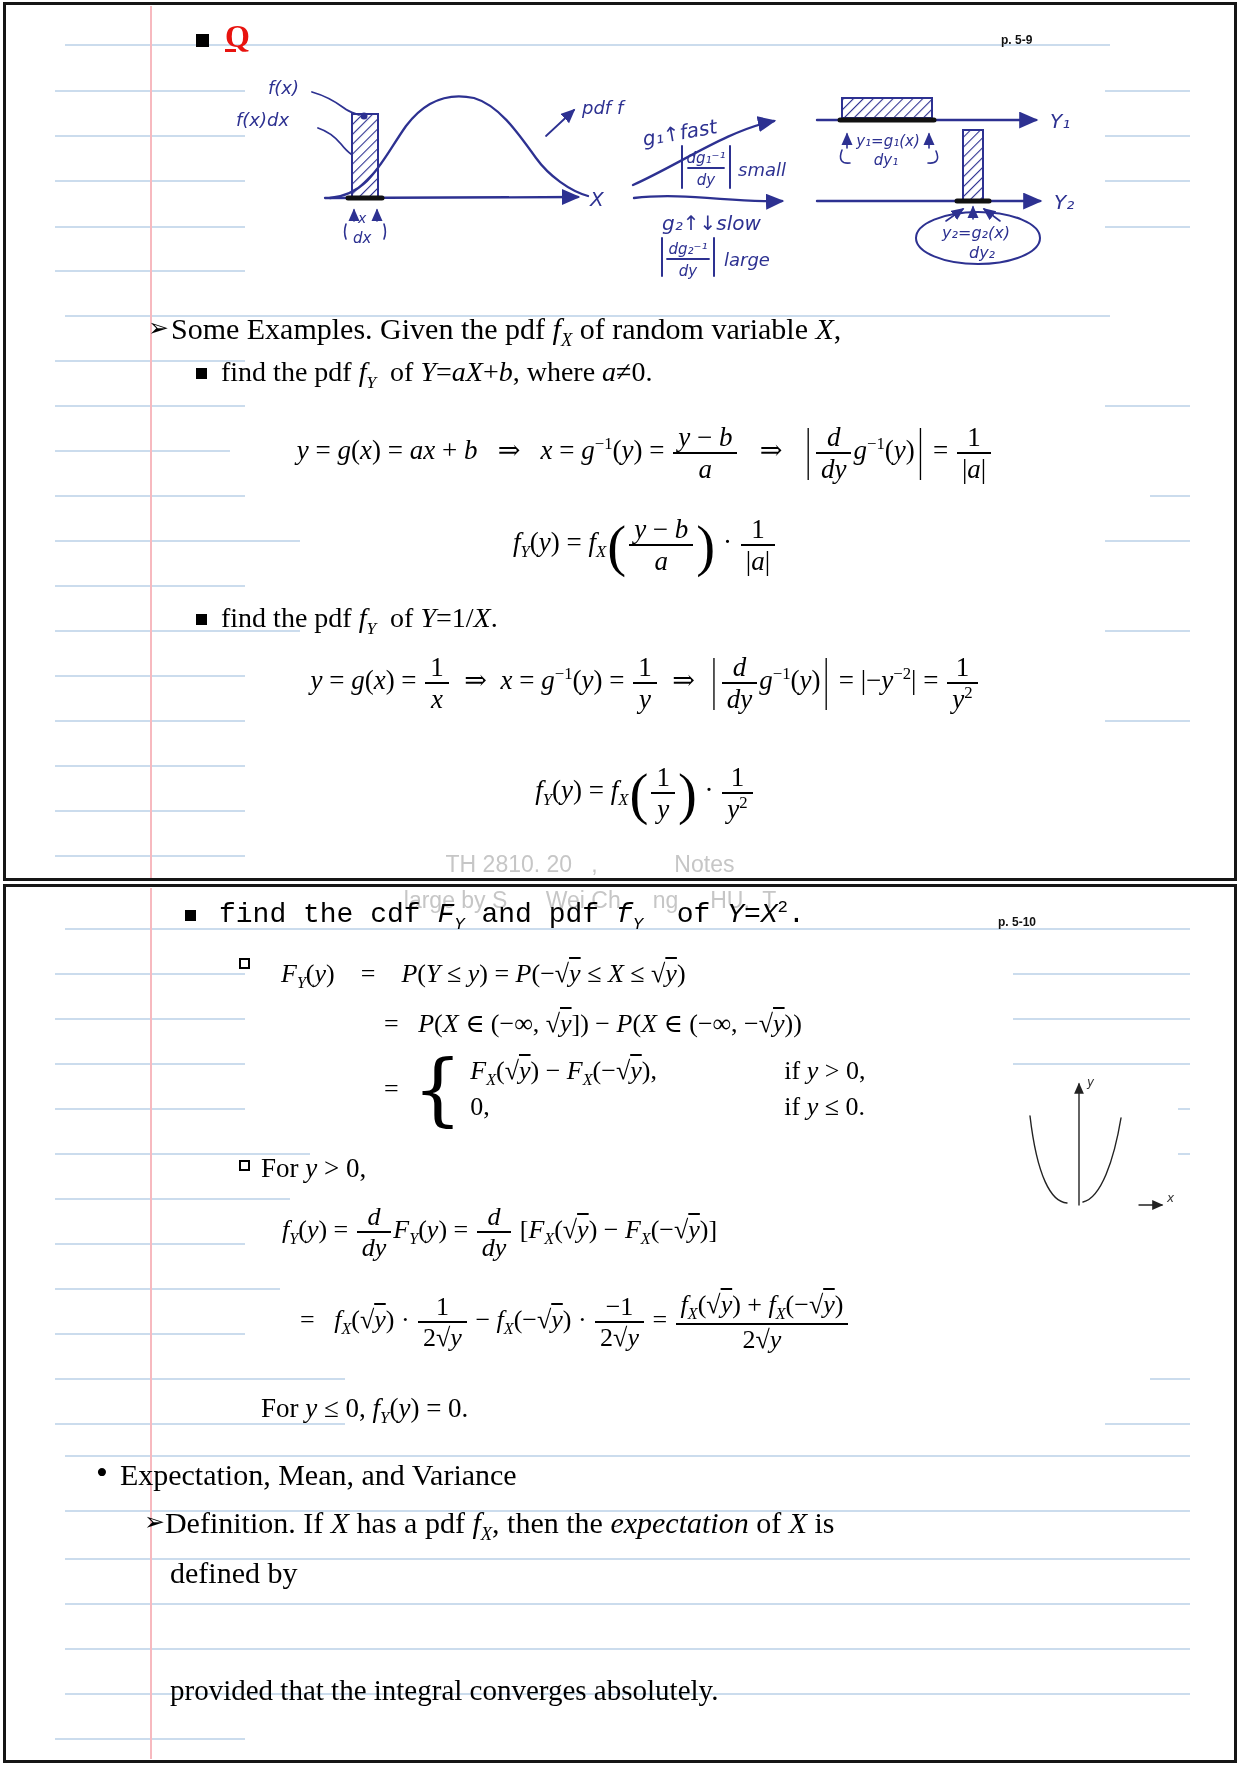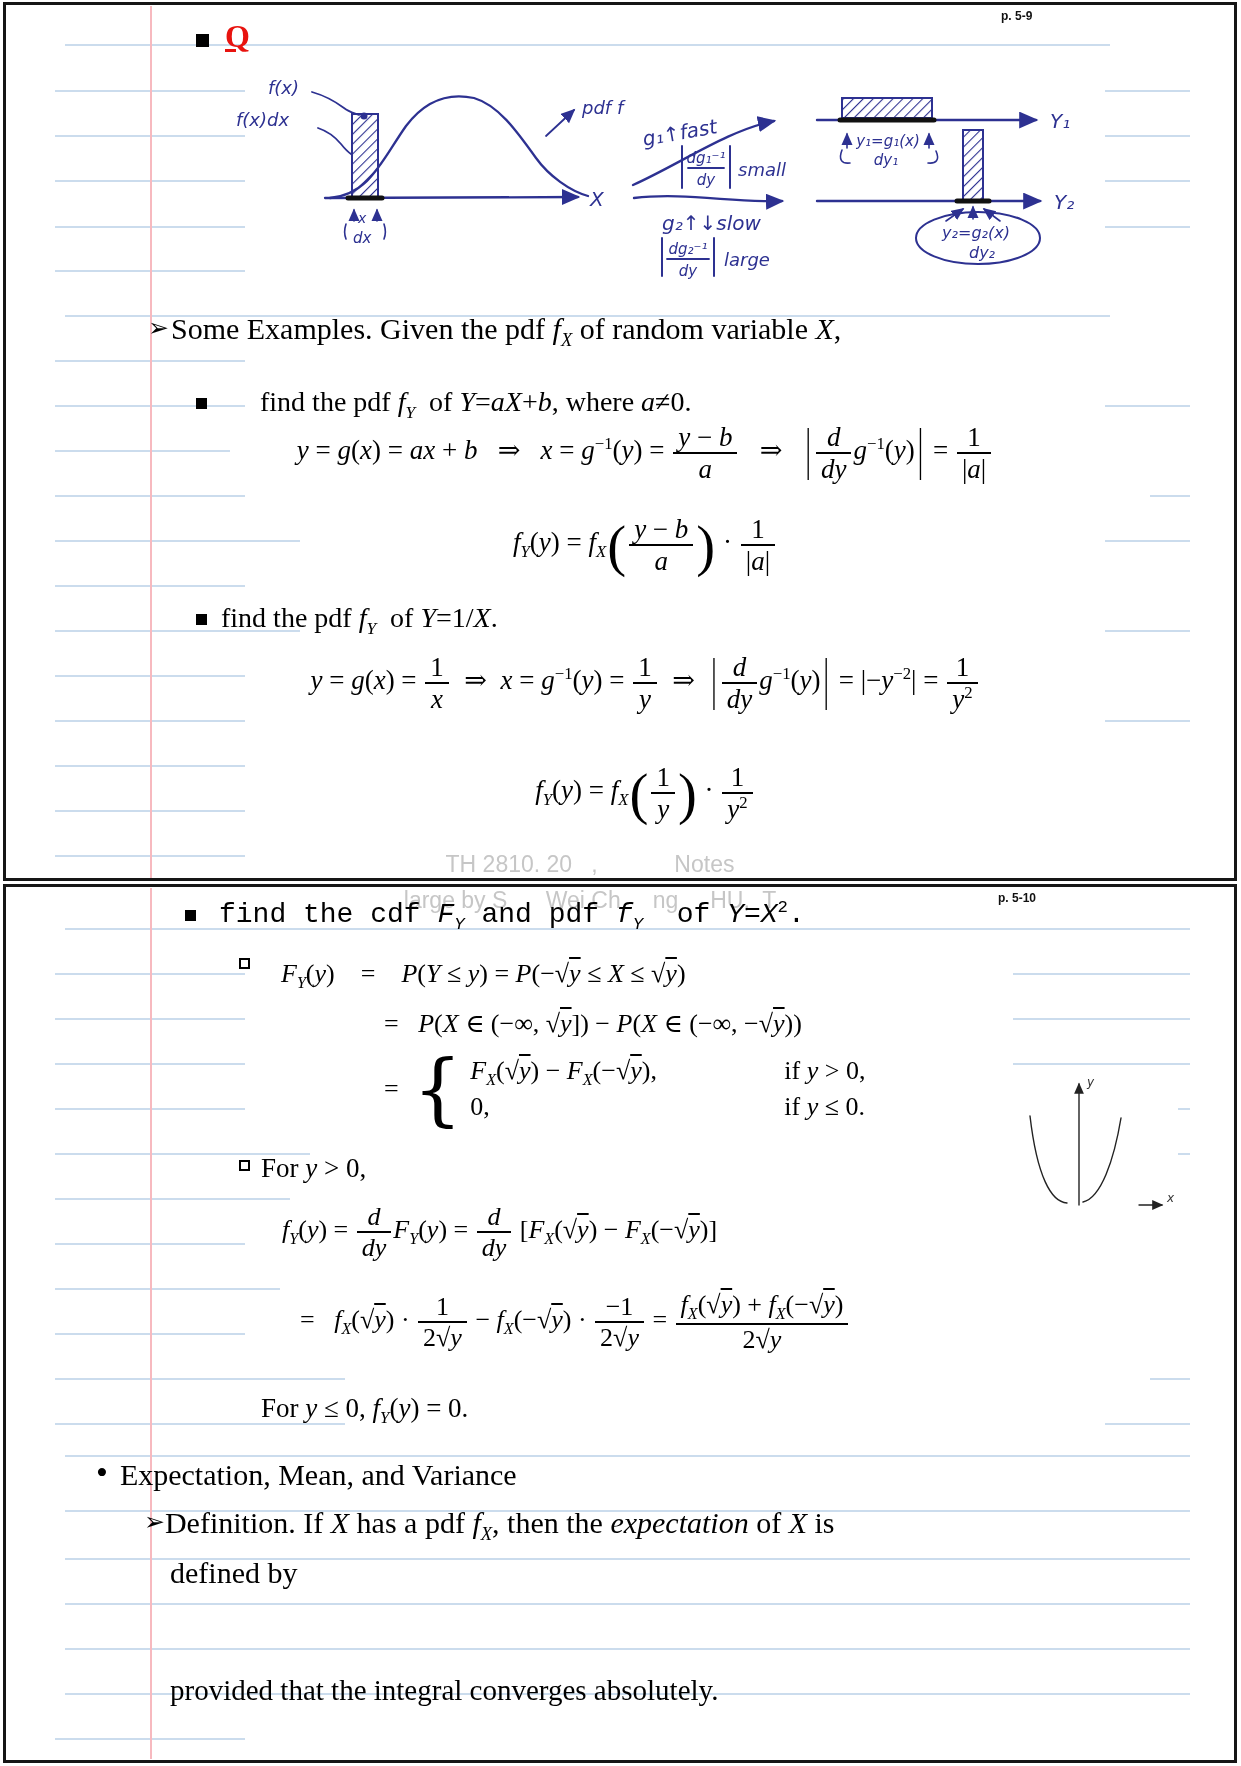--- a/index.html
+++ b/index.html
@@ -1,21 +1,21 @@
 <!DOCTYPE html>
 <html><head>
 <meta charset="utf-8">
 <style>
   html,body{margin:0;padding:0;background:#fff;}
   .canvas{position:relative;width:1241px;height:1766px;background:#ffffff;overflow:hidden;
           font-family:"Liberation Serif","DejaVu Serif",serif;color:#000;}
   .page{position:absolute;left:3px;width:1234px;height:879px;border:3px solid #161616;box-sizing:border-box;background:transparent;}
   .rl{position:absolute;height:2px;background:#c2d6ea;opacity:.85;}
   .pink{position:absolute;width:2px;background:#f7b9bf;left:150px;}
-  .pagenum{position:absolute;font-family:"Liberation Sans",sans-serif;font-weight:bold;font-size:12px;color:#111;}
+  .pagenum{position:absolute;font-family:"Liberation Sans",sans-serif;font-weight:bold;font-size:12px;color:#111;margin-top:24px;}
   .row{position:absolute;display:flex;align-items:flex-start;}
   .sqb{display:inline-block;width:11px;height:11px;background:#000;flex:0 0 auto;}
   .hsq{position:absolute;width:11px;height:11px;border:2.5px solid #000;background:#fff;box-sizing:border-box;}
   .arrowb{font-family:"DejaVu Sans",sans-serif;font-size:25px;line-height:1;color:#000;flex:0 0 auto;}
   .dotb{font-size:34px;line-height:.9;flex:0 0 auto;}
   .t30{font-size:30px;line-height:1.15;}
   .t28{font-size:28px;line-height:1.15;}
   .math{position:absolute;font-size:26px;line-height:1.25;white-space:nowrap;}
   .ctr{text-align:center;}
   .qred{color:#e8130f;font-weight:bold;text-decoration:underline;font-size:32px;line-height:1;}
@@ -175,21 +175,21 @@
       <text x="746" y="170" font-size="16" text-anchor="middle">y₂=g₂(x)</text>
       <text x="752" y="190" font-size="16" text-anchor="middle">dy₂</text>
     </g>
   </svg>
 
   <div class="row" style="left:148px;top:312px;width:980px;">
     <span class="arrowb" style="margin-top:3px;">➢</span>
     <span class="t30" style="margin-left:2px;">Some Examples. Given the pdf <i>f<sub>X</sub></i> of random variable <i>X</i>,</span>
   </div>
 
-  <div class="row" style="left:196px;top:386px;width:900px;gap:39px;">
+  <div class="row" style="left:196px;top:356px;width:900px;">
     <span class="sqb" style="margin-top:12px;"></span>
     <span class="t28" style="margin-left:14px;">find the pdf <i>f<sub>Y</sub></i>&nbsp; of <i>Y</i>=<i>aX</i>+<i>b</i>, where <i>a</i>≠0.</span>
   </div>
 
   <div class="math ctr" style="left:170px;top:422px;width:950px;font-size:27px;"><i>y</i> = <i>g</i>(<i>x</i>) = <i>ax</i> + <i>b</i> &nbsp;&nbsp;⇒&nbsp;&nbsp; <i>x</i> = <i>g</i><sup>−1</sup>(<i>y</i>) = <span class="f">
         <span><i>y</i> − <i>b</i></span>
         <span><i>a</i></span>
       </span> &nbsp;&nbsp;⇒&nbsp;&nbsp; <span class="tb">|</span><span class="f">
         <span><i>d</i></span>
         <span><i>dy</i></span>

